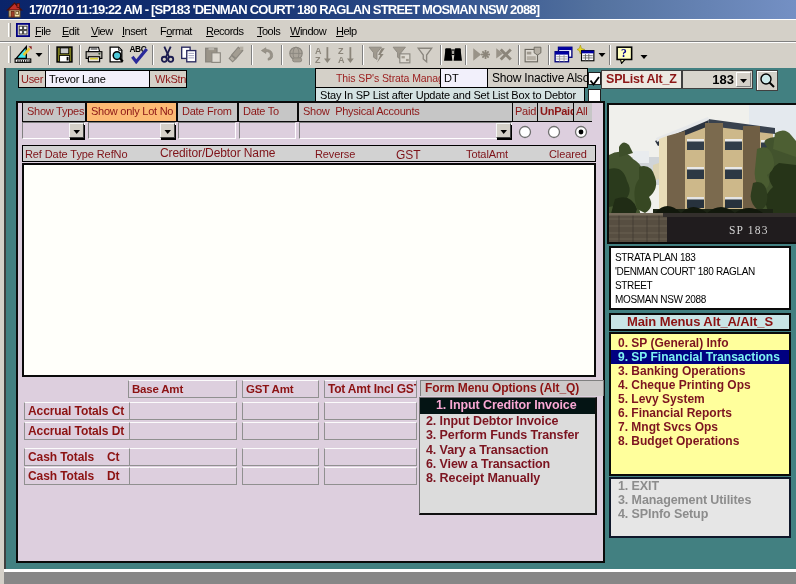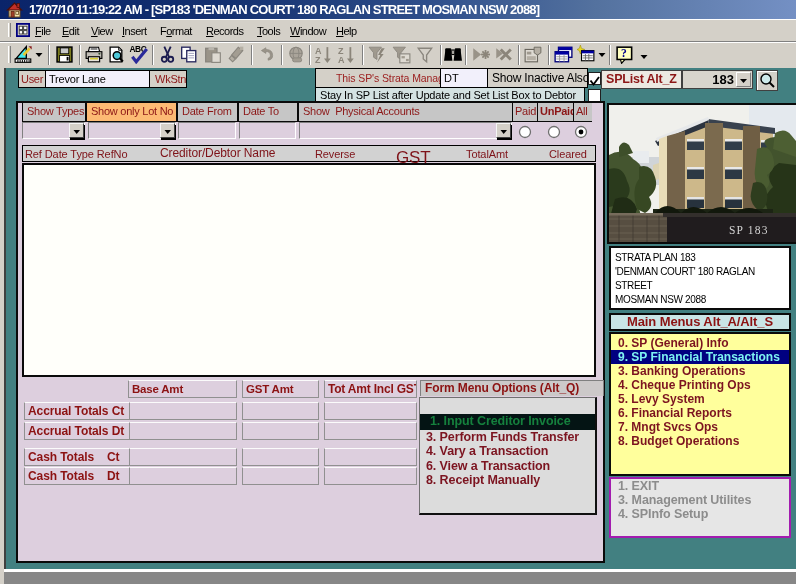--- a/index.html
+++ b/index.html
@@ -323,21 +323,21 @@
   </svg>
 <svg class="abs" style="left:574px;top:125px" width="14" height="14" viewBox="0 0 14 14">
     <circle cx="7" cy="7" r="5.5" fill="#fff" stroke="#707070" stroke-width="1.3"></circle>
     <circle cx="7" cy="7" r="2.4" fill="#000"></circle>
   </svg>
 
 <div class="abs" style="left:22px;top:145px;width:574px;height:17px;background:#d2d2d2;border:1px solid #000;">
   <div class="abs maroon" style="left:2px;top:1.5px;font-size:11px;letter-spacing:-0.1px;">Ref Date Type RefNo</div>
   <div class="abs maroon" style="left:137px;top:0;font-size:12px;letter-spacing:-0.1px;">Creditor/Debtor Name</div>
   <div class="abs maroon" style="left:292px;top:1.5px;font-size:11px;letter-spacing:-0.1px;">Reverse</div>
-  <div class="abs maroon" style="left:373px;top:1.5px;font-size:17px;letter-spacing:-0.1px;">GST</div>
+  <div class="abs maroon" style="left:373px;top:1.5px;font-size:12px;letter-spacing:-0.1px;">GST</div>
   <div class="abs maroon" style="left:443px;top:1.5px;font-size:11px;letter-spacing:-0.1px;">TotalAmt</div>
   <div class="abs maroon" style="left:526px;top:1.5px;font-size:11px;letter-spacing:-0.1px;">Cleared</div>
 </div>
 
 <div class="abs" style="left:22px;top:163px;width:574px;height:214px;background:#fffffa;border:2px solid #0a0a0a;"></div>
 
 <div class="abs" style="left:128px;top:380px;width:109px;height:18px;background:#ddcfde;border:1px solid #909090;border-top-color:#fbfbfb;color:#8c1212;font-weight:bold;font-size:11.5px;letter-spacing:-0.2px;line-height:16px;padding-left:3px;white-space:nowrap;overflow:hidden;">Base Amt</div>
 <div class="abs" style="left:242px;top:380px;width:77px;height:18px;background:#ddcfde;border:1px solid #909090;border-top-color:#fbfbfb;color:#8c1212;font-weight:bold;font-size:11.5px;letter-spacing:-0.2px;line-height:16px;padding-left:3px;white-space:nowrap;overflow:hidden;">GST Amt</div>
 <div class="abs" style="left:324px;top:380px;width:93px;height:18px;background:#ddcfde;border:1px solid #909090;border-top-color:#fbfbfb;color:#8c1212;font-weight:bold;font-size:12px;letter-spacing:-0.2px;line-height:16px;padding-left:3px;white-space:nowrap;overflow:hidden;">Tot Amt Incl GST</div>
 
@@ -356,21 +356,22 @@
 <div class="abs" style="left:242px;top:448px;width:77px;height:18px;background:#ddcfde;border:1px solid #909090;border-top-color:#fbfbfb;"></div>
 <div class="abs" style="left:324px;top:448px;width:93px;height:18px;background:#ddcfde;border:1px solid #909090;border-top-color:#fbfbfb;"></div>
 
 <div class="abs" style="left:24px;top:467px;width:106px;height:18px;background:#ddcfde;border:1px solid #909090;border-top-color:#fbfbfb;color:#8c1212;font-weight:bold;font-size:12px;letter-spacing:-0.1px;line-height:16px;padding-left:3px;white-space:nowrap;overflow:hidden;">Cash Totals&nbsp;&nbsp;&nbsp;&nbsp;Dt</div>
 <div class="abs" style="left:129px;top:467px;width:108px;height:18px;background:#ddcfde;border:1px solid #909090;border-top-color:#fbfbfb;"></div>
 <div class="abs" style="left:242px;top:467px;width:77px;height:18px;background:#ddcfde;border:1px solid #909090;border-top-color:#fbfbfb;"></div>
 <div class="abs" style="left:324px;top:467px;width:93px;height:18px;background:#ddcfde;border:1px solid #909090;border-top-color:#fbfbfb;"></div>
 
 <div class="abs" style="left:420px;top:380px;width:184px;height:16px;background:#ccc9c9;border:1px solid #808080;border-bottom:none;color:#8c1212;font-weight:bold;font-size:12px;letter-spacing:-0.1px;line-height:15px;padding-left:4px;white-space:nowrap;overflow:hidden;">Form Menu Options (Alt_Q)</div>
 <div class="abs" style="left:419px;top:397px;width:178px;height:118px;background:#dcdcdc;border:1px solid #707070;border-right:2px solid #101010;border-bottom:2px solid #101010;font-weight:bold;font-size:12.5px;letter-spacing:-0.1px;color:#7c1420;white-space:nowrap;overflow:hidden;">
-  <div style="height:16px;background:#041414;color:#15803d;line-height:15px;padding-left:10px;margin-top:16px;">1. Input Creditor Invoice</div>
+  <div style="height:16px;background:#041414;color:#f9a8d4;line-height:15px;padding-left:16px;">1. Input Creditor Invoice</div>
+  <div style="height:14.3px;line-height:14.3px;padding-left:6px;">2. Input Debtor Invoice</div>
   <div style="height:14.3px;line-height:14.3px;padding-left:6px;">3. Perform Funds Transfer</div>
   <div style="height:14.3px;line-height:14.3px;padding-left:6px;">4. Vary a Transaction</div>
   <div style="height:14.3px;line-height:14.3px;padding-left:6px;">6. View a Transaction</div>
   <div style="height:14.3px;line-height:14.3px;padding-left:6px;">8. Receipt Manually</div>
 </div>
 
 <div class="abs" style="left:607px;top:103px;width:189px;height:141px;background:#0a0a0a;padding:2px 0 2px 2px;">
 <svg width="187" height="137" viewBox="0 0 187 137">
   <rect x="0" y="0" width="187" height="137" fill="#f0f0ec"></rect>
   <rect x="140" y="0" width="47" height="40" fill="#e4e9ee"></rect>
@@ -458,20 +459,20 @@
   <div style="height:14px;line-height:14px;padding-left:7px;margin-top:2px;">0. SP (General) Info</div>
   <div style="height:14px;line-height:14px;padding-left:7px;background:#000080;color:#7df2f2;">9. SP Financial Transactions</div>
   <div style="height:14px;line-height:14px;padding-left:7px;">3. Banking Operations</div>
   <div style="height:14px;line-height:14px;padding-left:7px;">4. Cheque Printing Ops</div>
   <div style="height:14px;line-height:14px;padding-left:7px;">5. Levy System</div>
   <div style="height:14px;line-height:14px;padding-left:7px;">6. Financial Reports</div>
   <div style="height:14px;line-height:14px;padding-left:7px;">7. Mngt Svcs Ops</div>
   <div style="height:14px;line-height:14px;padding-left:7px;">8. Budget Operations</div>
 </div>
 
-<div class="abs" style="left:609px;top:477px;width:182px;height:61px;background:#e6e6e6;border:2px solid #a21caf;font-weight:bold;font-size:12.5px;letter-spacing:-0.1px;color:#8c8c8c;white-space:nowrap;overflow:hidden;">
+<div class="abs" style="left:609px;top:477px;width:182px;height:61px;background:#e6e6e6;border:2px solid #0f172a;font-weight:bold;font-size:12.5px;letter-spacing:-0.1px;color:#8c8c8c;white-space:nowrap;overflow:hidden;">
   <div style="height:13.8px;line-height:13.8px;padding-left:7px;margin-top:1px;">1. EXIT</div>
   <div style="height:13.8px;line-height:13.8px;padding-left:7px;">3. Management Utilites</div>
   <div style="height:13.8px;line-height:13.8px;padding-left:7px;">4. SPInfo Setup</div>
 </div>
 
 <div class="abs" style="left:0;top:569px;width:796px;height:2.5px;background:#fff;"></div>
 <div class="abs" style="left:0;top:571.5px;width:796px;height:12.5px;background:#878787;"></div>
 
 </body></html>

